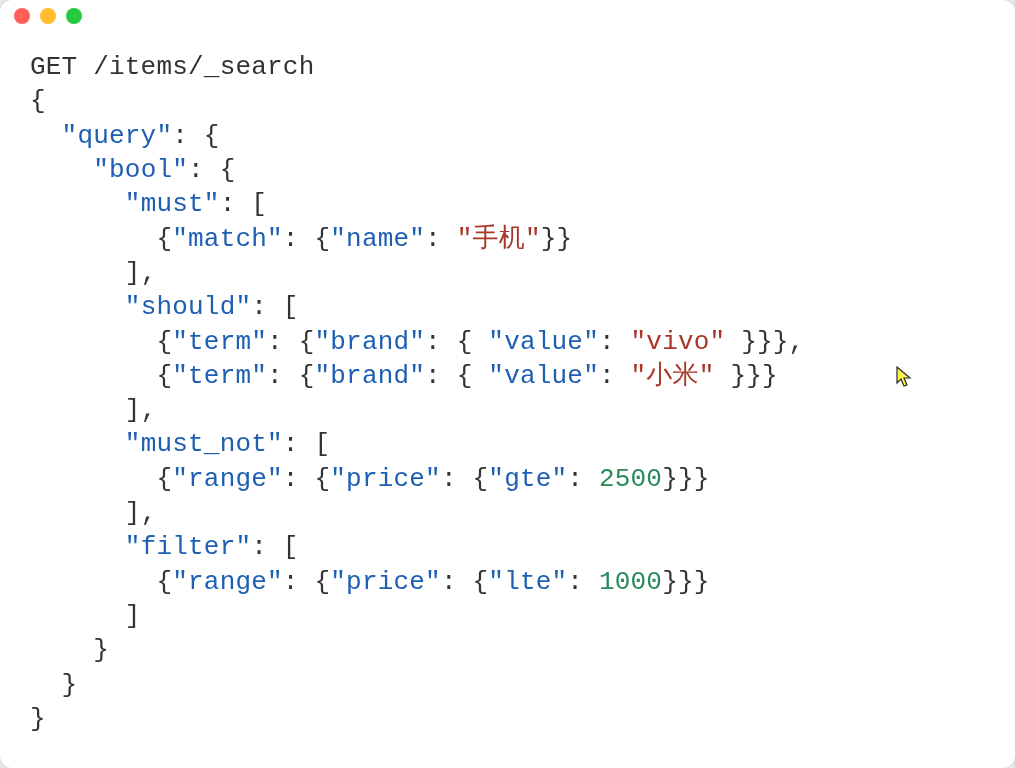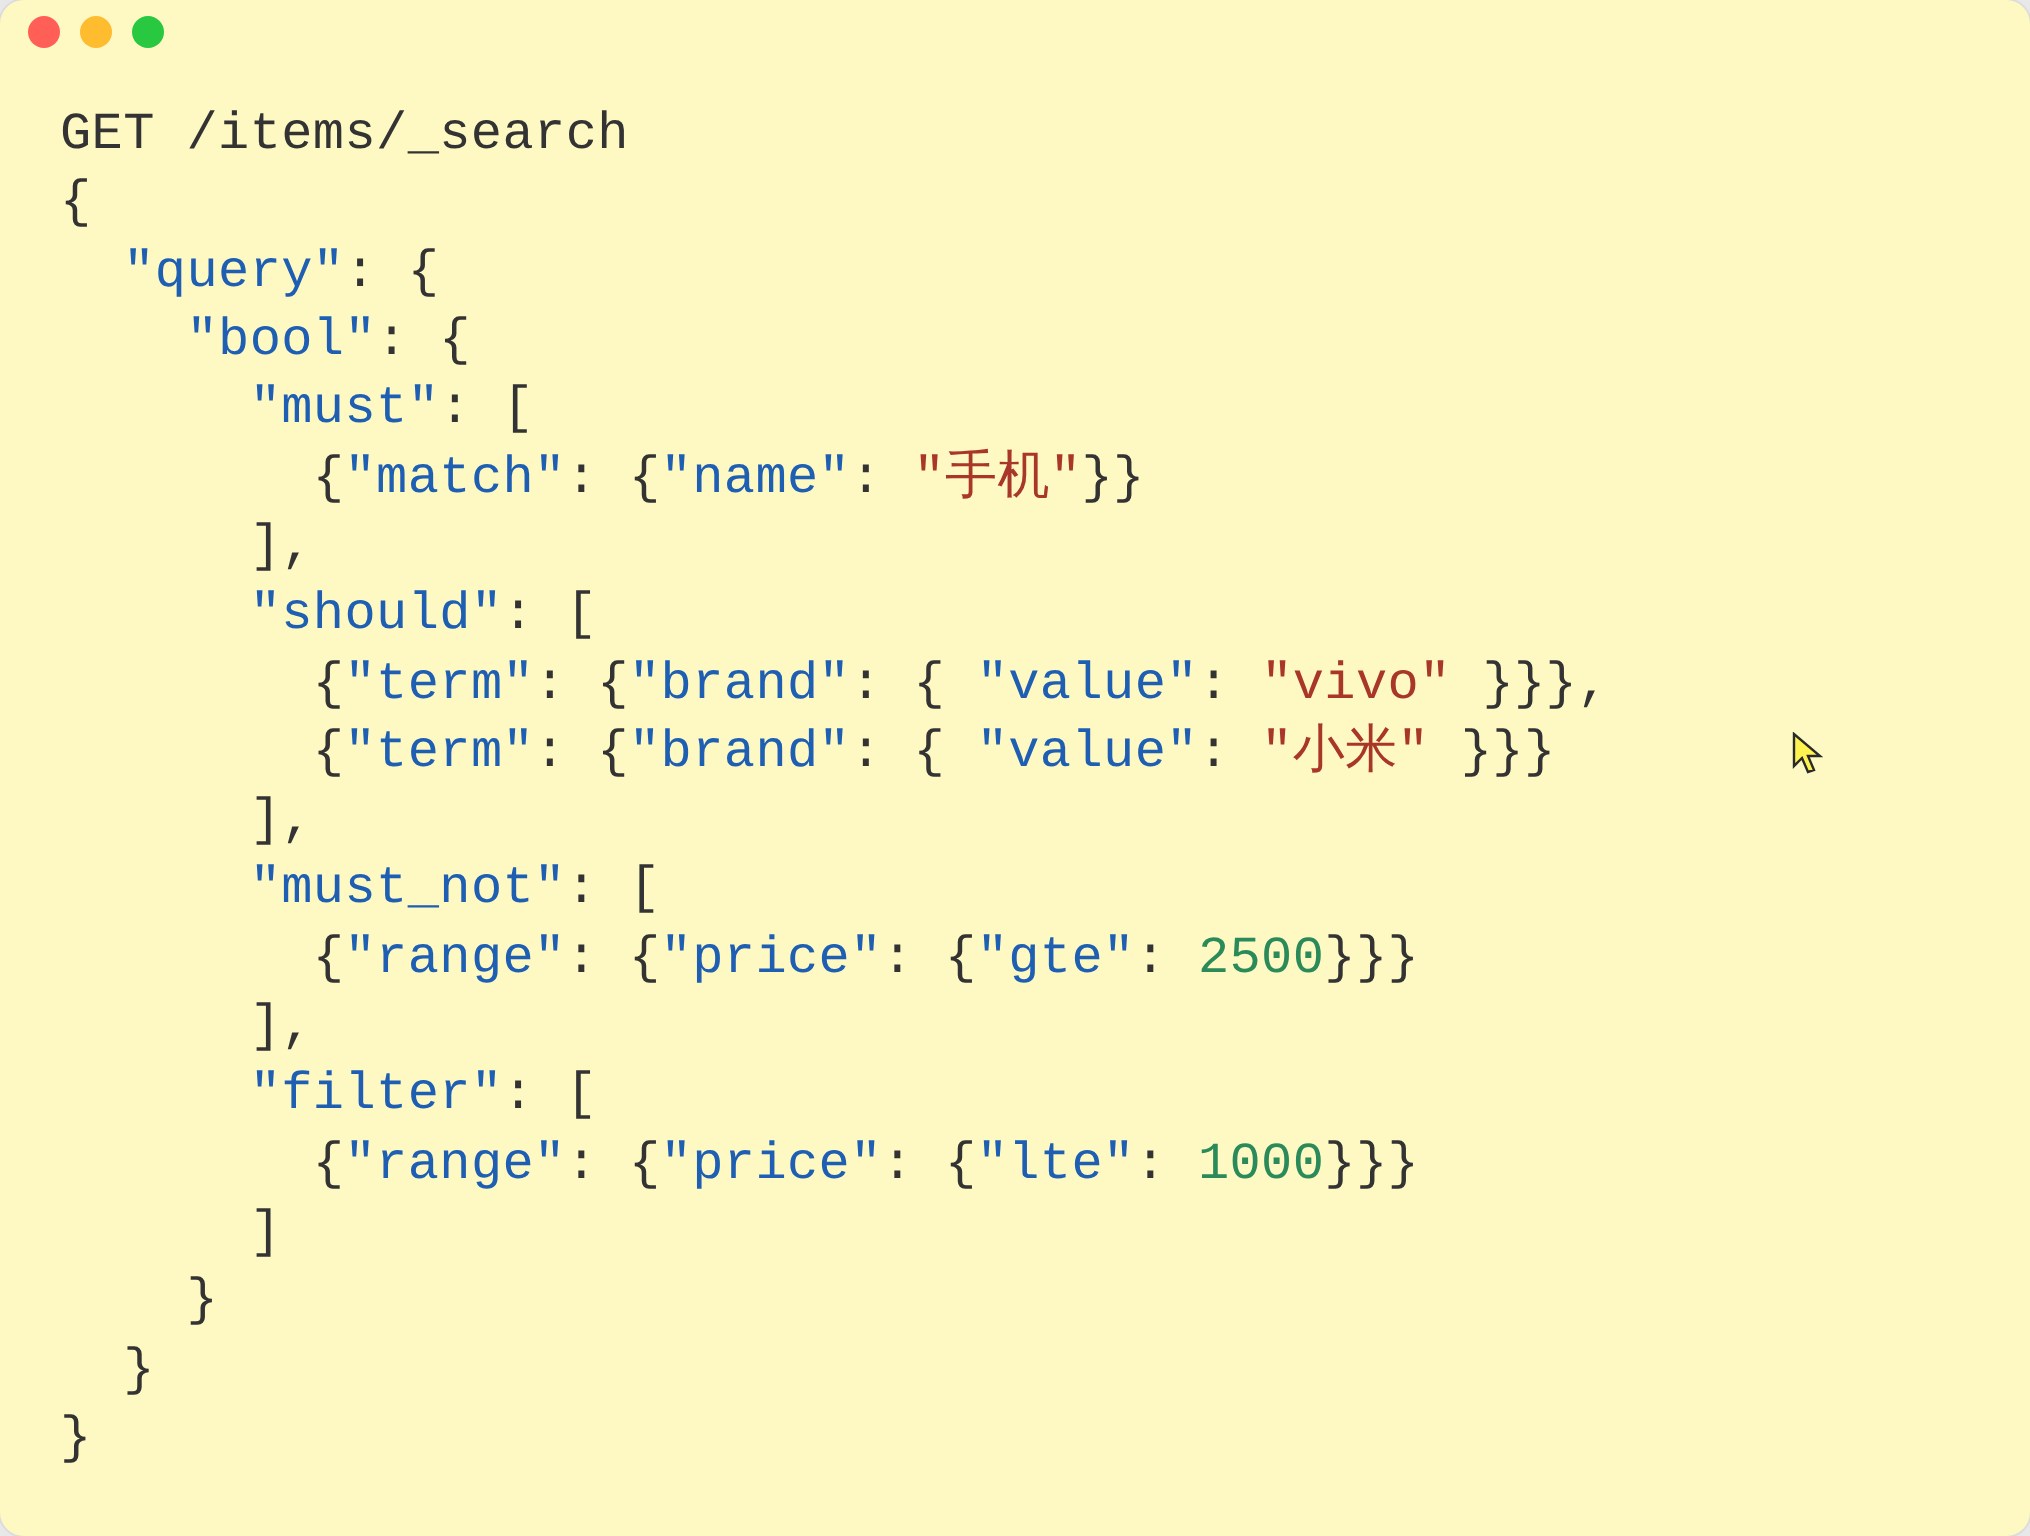--- a/index.html
+++ b/index.html
@@ -9,21 +9,21 @@
     }
     body {
       font-family: 'SF Mono', 'Monaco', 'Menlo', 'Courier New', monospace;
       background: #e8e8e8;
       padding: 0;
       width: 1015px;
       height: 768px;
       overflow: hidden;
     }
     .window {
-      background: #fef9c3;
+      background: #ffffff;
       border-radius: 12px;
       width: 100%;
       height: 100%;
       overflow: hidden;
       box-shadow: 0 0 0 1px rgba(0,0,0,0.05);
     }
     .titlebar {
       height: 32px;
       display: flex;
       align-items: center;

